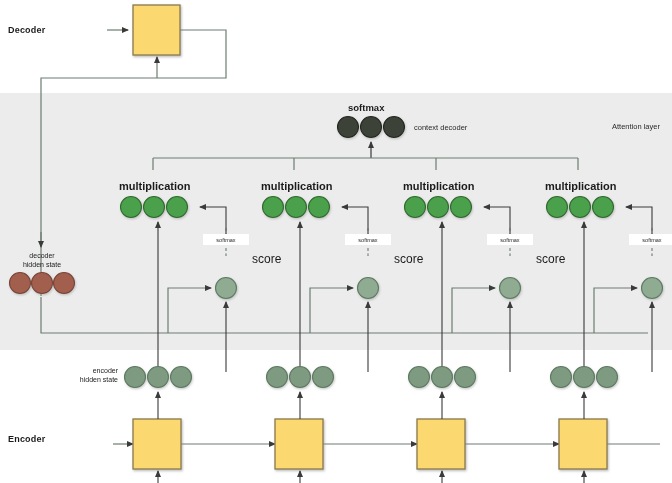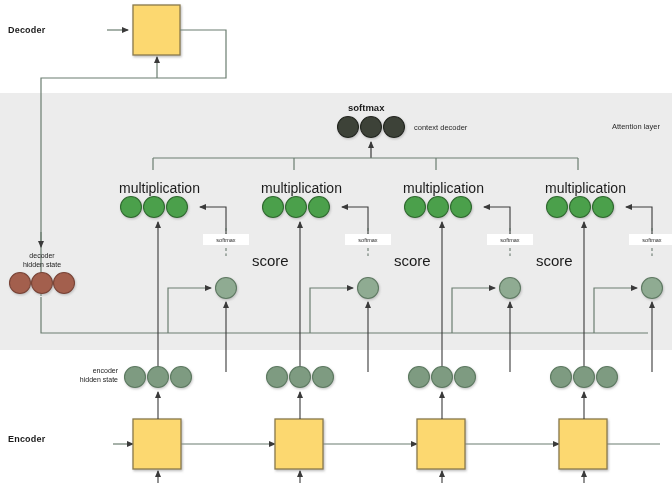--- a/index.html
+++ b/index.html
@@ -13,22 +13,22 @@
   #stage{position:absolute;left:0;top:0;width:585px;height:483px;}
   svg#diagram{position:absolute;left:0;top:0;width:672px;height:483px;}
 
   .lbl{position:absolute;white-space:nowrap;color:#1b1b1b;}
 
   .title-decoder{font-size:9px;font-weight:bold;letter-spacing:.2px;}
   .title-encoder{font-size:9px;font-weight:bold;letter-spacing:.2px;}
   .title-attention{font-size:7.5px;color:#2a2a2a;}
   .title-addition{font-size:9.5px;font-weight:bold;}
   .title-context{font-size:7.5px;color:#2a2a2a;}
-  .title-mult{font-size:14px;font-weight:normal;}
-  .title-score{font-size:15px;color:#1b1b1b;padding-left:41px;}
+  .title-mult{font-size:11px;font-weight:bold;}
+  .title-score{font-size:12px;color:#1b1b1b;padding-left:41px;}
   .title-softmax{font-size:5.5px;color:#2a2a2a;}
   .title-hidden{font-size:7px;color:#1b1b1b;line-height:9px;text-align:right;}
   .title-dec-hidden{font-size:7px;color:#1b1b1b;line-height:9px;text-align:center;}
 
   .softmax-box{
     position:absolute;background:#ffffff;
     display:flex;align-items:center;justify-content:center;
     height:11px;width:46px;
   }
 </style>

